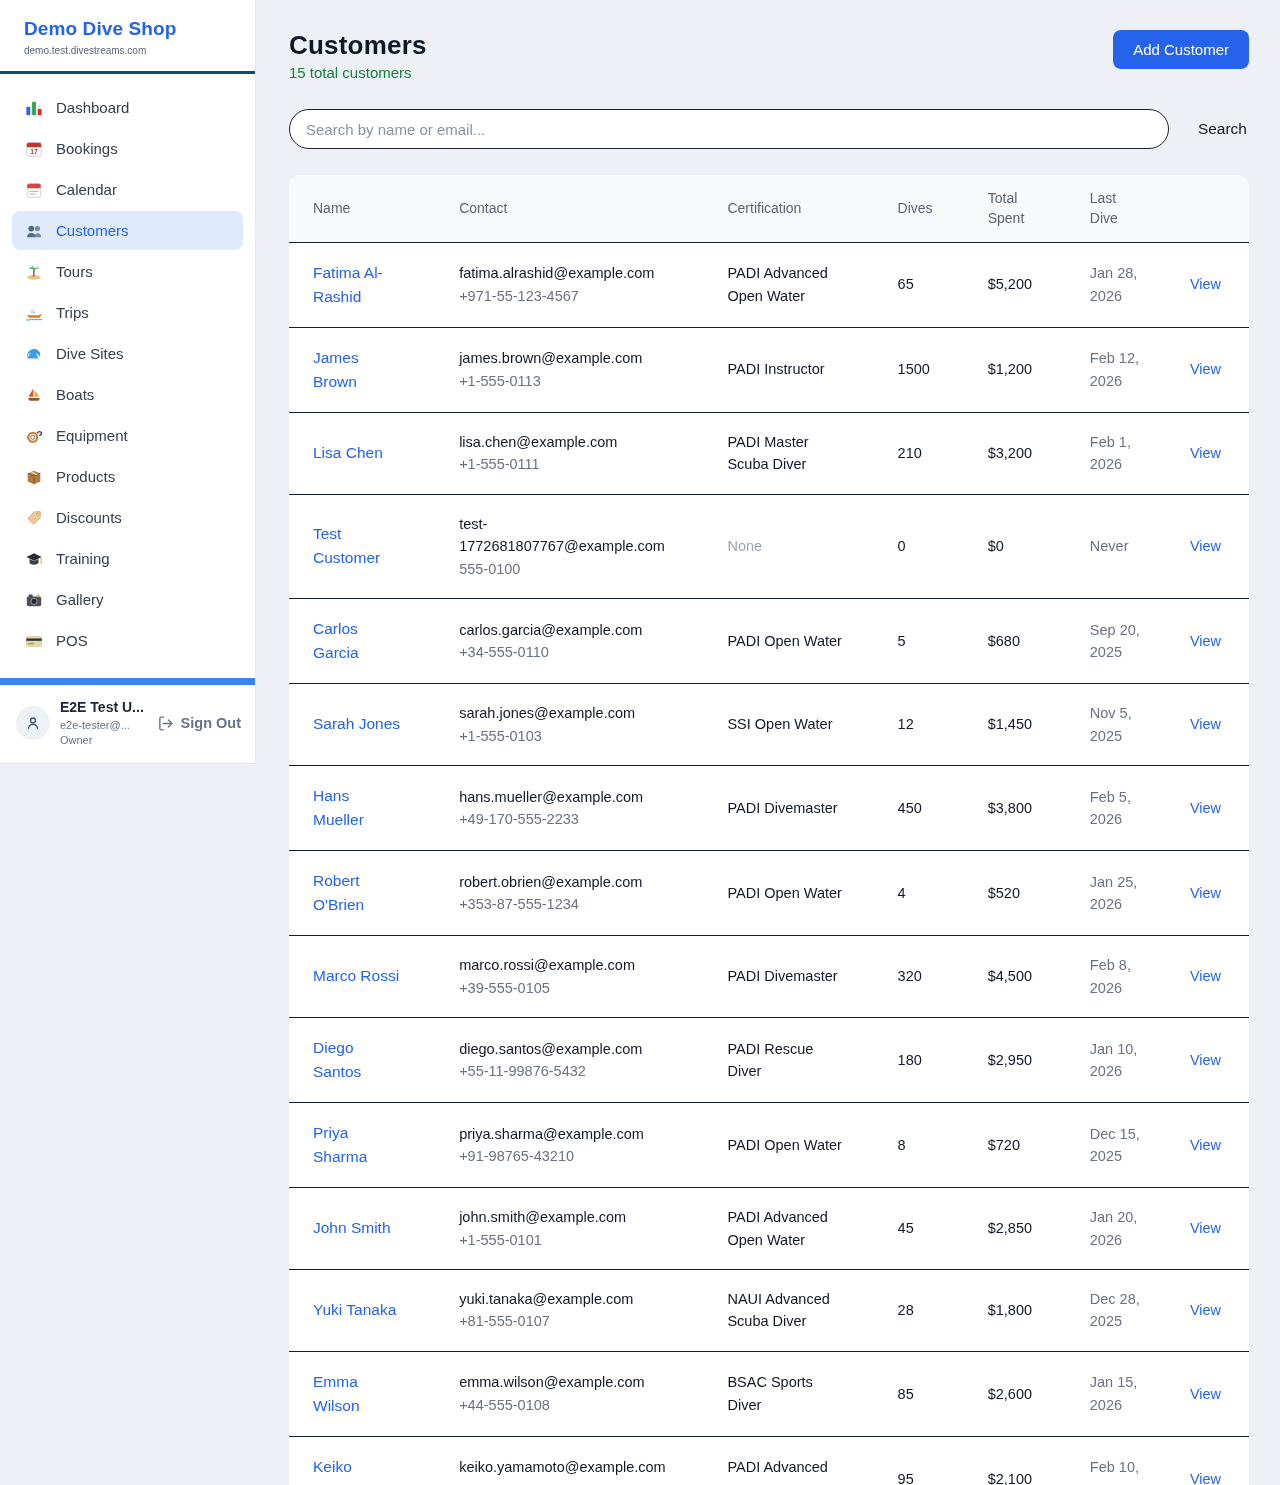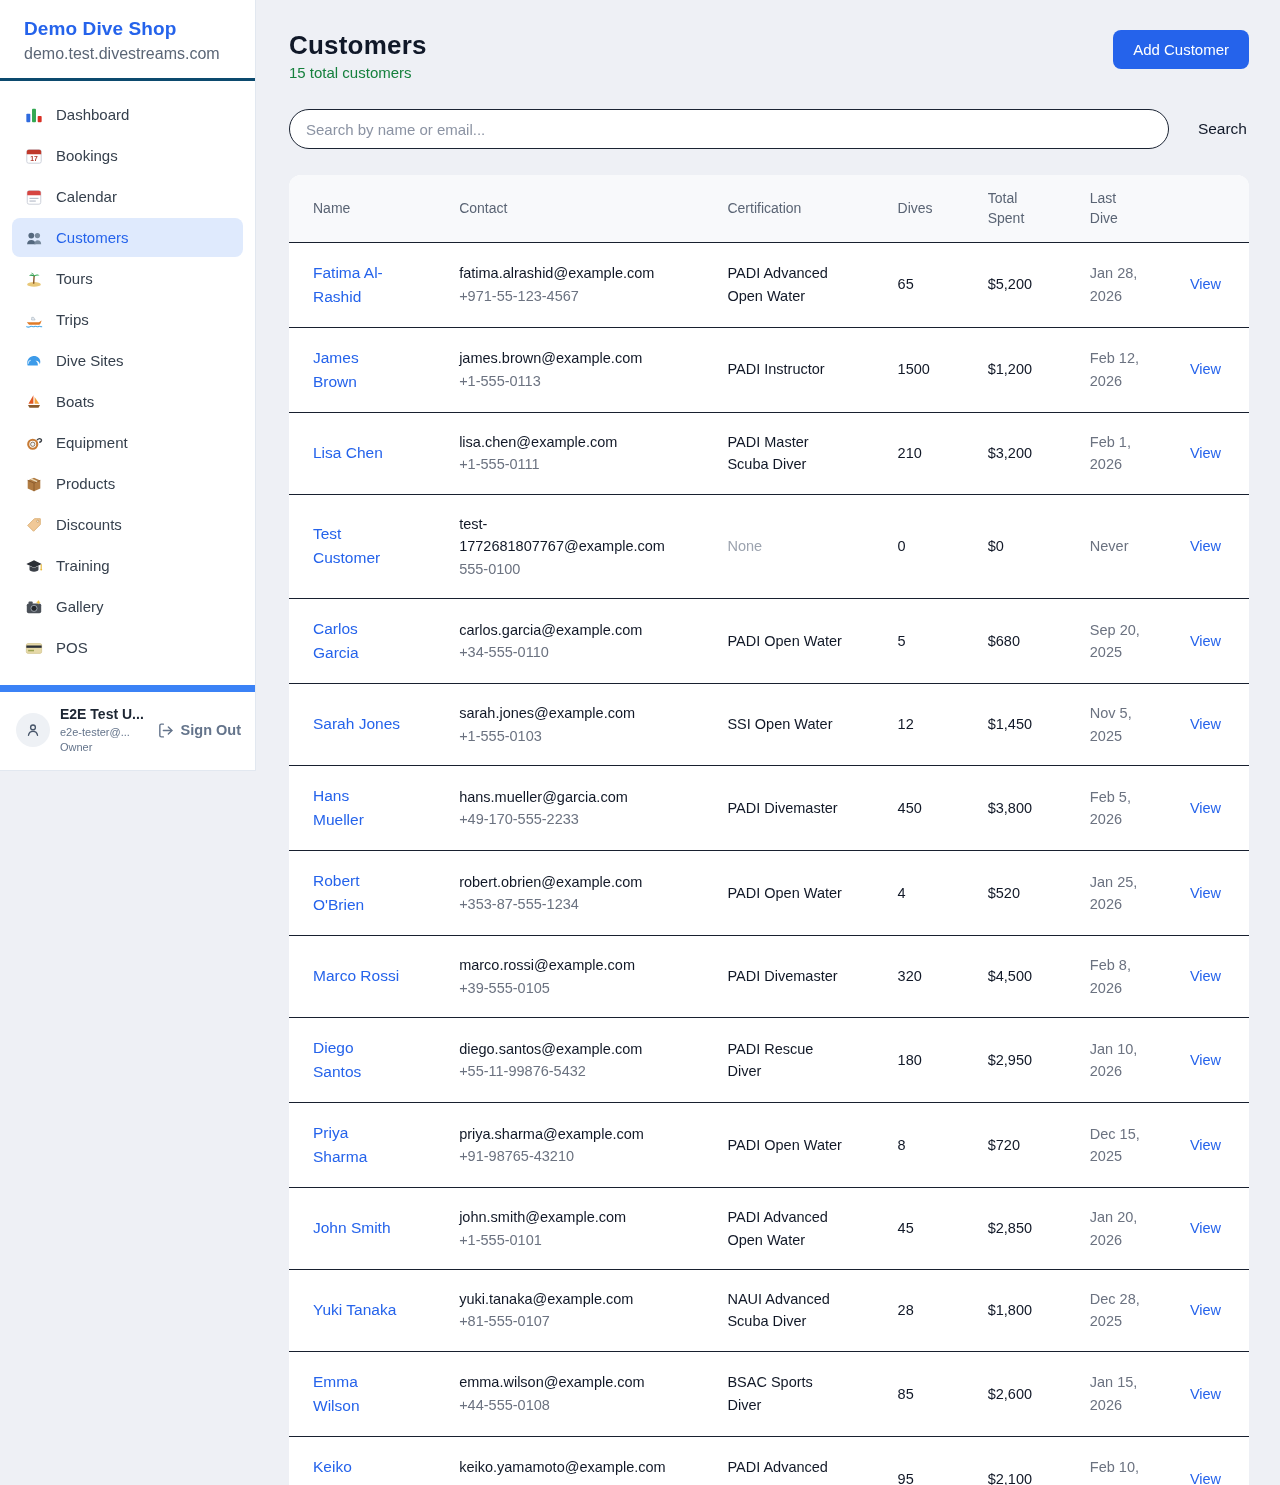--- a/index.html
+++ b/index.html
@@ -13,21 +13,21 @@
   }
   
   .sidebar {
     position:absolute; top:0; left:0; width:256px;
     background:#ffffff;
     border-right:1px solid #e2e8f0;
     border-bottom:1px solid #e2e8f0;
   }
   .side-header { padding:18px 24px 15px; border-bottom:3px solid #0c4a6e; }
   .shop-name { color:#2563eb; font-size:19px; font-weight:700; letter-spacing:.1px; }
-  .shop-domain { color:#5b6676; font-size:16px; margin-top:5px; }
+  .shop-domain { color:#5b6676; font-size:10px; margin-top:5px; }
   .side-nav { padding:14px 12px 16px; }
   .nav-item {
     display:flex; align-items:center; gap:13px;
     padding:10px 12px; margin-bottom:2px;
     border-radius:8px; cursor:pointer;
     color:#36404d; font-size:15px;
   }
   .nav-item.active { background:#dfeafd; color:#2563eb; font-weight:500; }
   .nav-icon { width:19px; height:19px; display:inline-flex; align-items:center; justify-content:center; flex:0 0 19px; }
   .nav-icon svg { display:block; }
@@ -387,21 +387,21 @@
             </td>
             <td class="c-cert">SSI Open Water</td>
             <td class="c-dives">12</td>
             <td class="c-spent">$1,450</td>
             <td class="c-last">Nov 5, 2025</td>
             <td class="c-view"><a>View</a></td>
           </tr>
           <tr>
             <td class="c-name"><a>Hans Mueller</a></td>
             <td class="c-contact">
-              <div>hans.mueller@garcia.com</div>
+              <div>hans.mueller@example.com</div>
               <div class="phone">+49-170-555-2233</div>
             </td>
             <td class="c-cert">PADI Divemaster</td>
             <td class="c-dives">450</td>
             <td class="c-spent">$3,800</td>
             <td class="c-last">Feb 5, 2026</td>
             <td class="c-view"><a>View</a></td>
           </tr>
           <tr>
             <td class="c-name"><a>Robert O'Brien</a></td>

